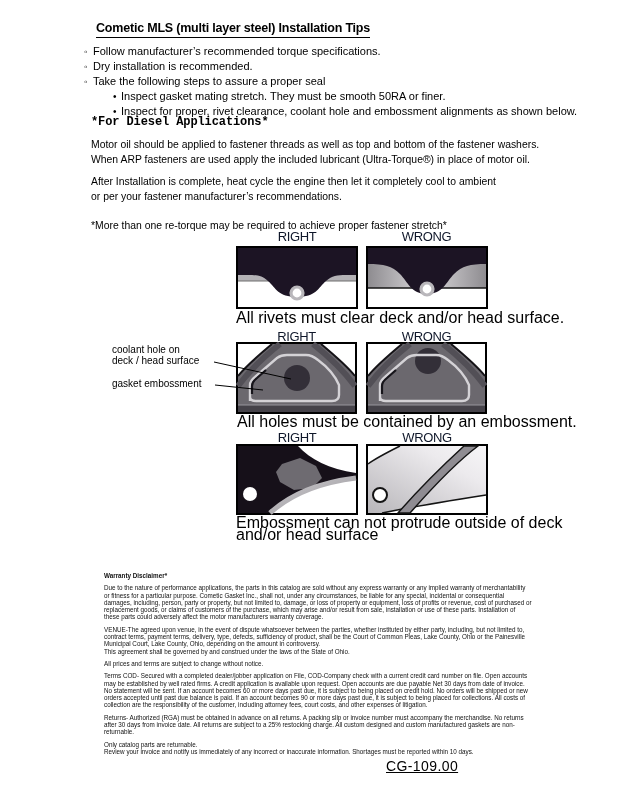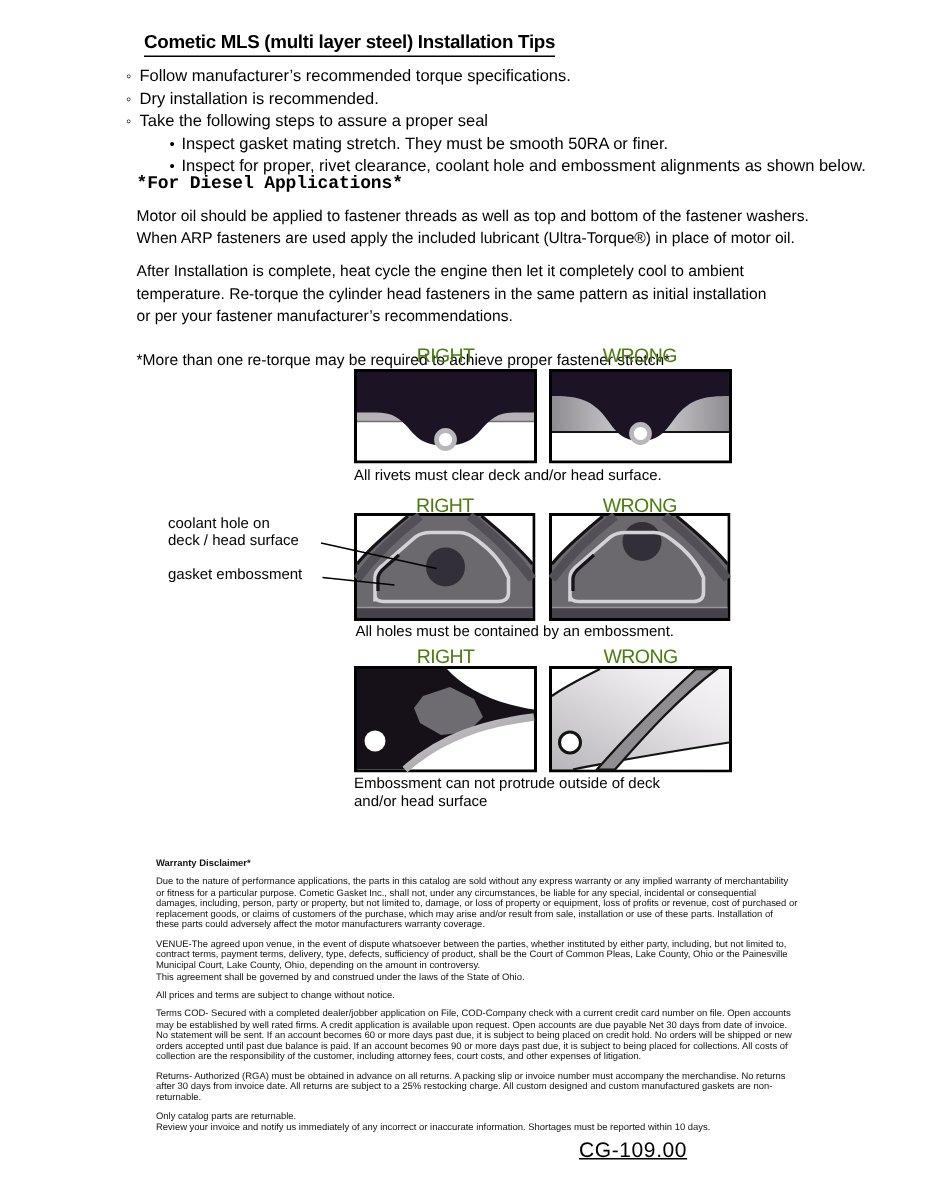--- a/index.html
+++ b/index.html
@@ -19,22 +19,22 @@
   .bullet { position:relative; padding-left:9px; }
   .bullet::before { content:"◦"; position:absolute; left:0; top:0; font-size:10px; }
   .subbullet { position:relative; margin-left:29px; padding-left:8px; }
   .subbullet::before { content:"•"; position:absolute; left:0; top:0; font-size:10px; }
 
   .diesel { position:absolute; left:91px; top:115px; font-size:10.4px; line-height:15px; white-space:nowrap; }
   .diesel .heading { font-size:12px; font-weight:bold; letter-spacing:-0.1px; margin-bottom:7px;font-family:Liberation Mono, monospace; }
   .diesel .para { margin-bottom:7px; }
 
   .diagrams { position:absolute; left:0; top:228px; width:618px; height:320px; }
-  .dlabel { position:absolute; font-size:13px; letter-spacing:-0.4px; text-align:center; color:#4d7c0f; }
-  .caption { position:absolute; font-size:10px; line-height:12px; color:#000; white-space:nowrap; }
+  .dlabel { position:absolute; font-size:13px; letter-spacing:-0.4px; text-align:center; color:#0f172a; }
+  .caption { position:absolute; font-size:16px; line-height:12px; color:#000; white-space:nowrap; }
   .callout { position:absolute; font-size:10px; line-height:11px; white-space:nowrap; }
   .overlay { position:absolute; left:0; top:0; pointer-events:none; }
   .panel { position:absolute; }
 
   .disclaimer { position:absolute; left:104px; top:572px; width:428px; font-size:6.3px; line-height:7.3px; color:#111; }
   .disclaimer .dhead { font-weight:bold; margin-bottom:5px; }
   .disclaimer p { margin:0 0 5px 0; }
   .disclaimer p.tight { margin-bottom:0; }
 
   .pagecode { position:absolute; left:386px; top:758px; font-size:14px; letter-spacing:0.4px;text-decoration:underline; }
@@ -55,21 +55,20 @@
   </div>
 
   <div class="diesel">
     <div class="heading">*For Diesel Applications*</div>
     <div class="para">
       <div>Motor oil should be applied to fastener threads as well as top and bottom of the fastener washers.</div>
       <div>When ARP fasteners are used apply the included lubricant (Ultra-Torque®) in place of motor oil.</div>
     </div>
     <div class="para">
       <div>After Installation is complete, heat cycle the engine then let it completely cool to ambient</div>
-      <div>temperature. Re-torque the cylinder head fasteners in the same pattern as initial installation</div>
       <div>or per your fastener manufacturer’s recommendations.</div>
     </div>
     <div class="para" style="margin-top:14px">*More than one re-torque may be required to achieve proper fastener stretch*</div>
   </div>
 
   <div class="diagrams">
 
     <div class="dlabel" style="left:236px;top:1px;width:122px">RIGHT</div>
     <div class="dlabel" style="left:366px;top:1px;width:121px">WRONG</div>
 

